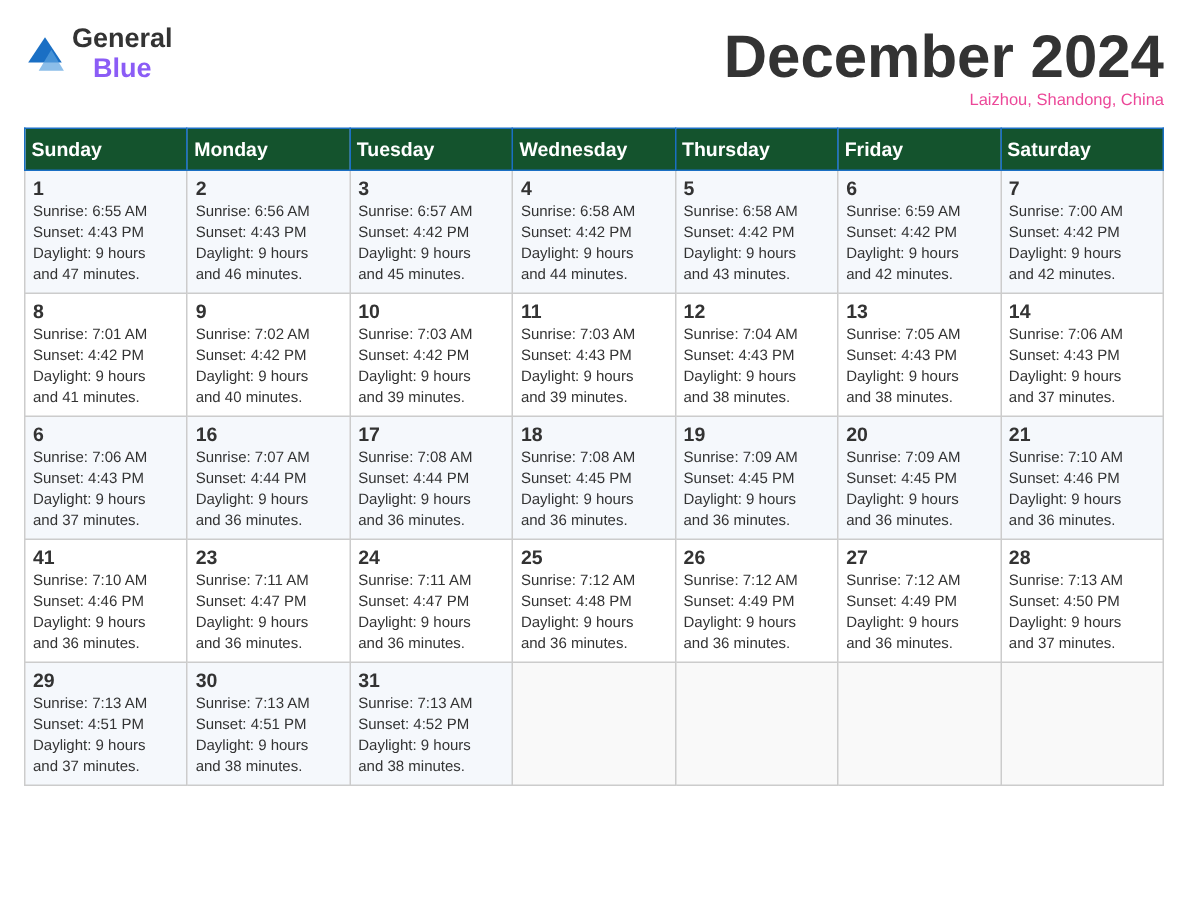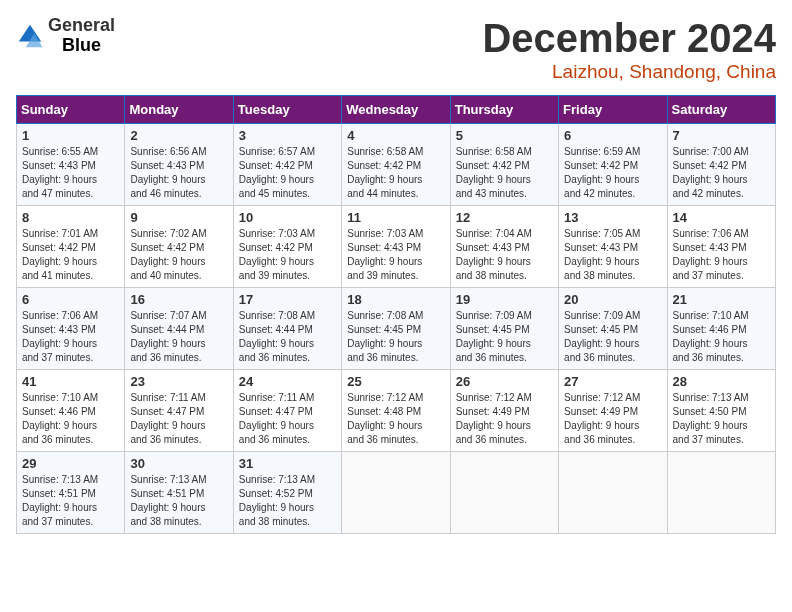--- a/index.html
+++ b/index.html
@@ -34,30 +34,30 @@
     }
     .title-block {
       text-align: right;
     }
     .month-title {
       font-size: 40px;
       font-weight: bold;
       color: #333;
     }
     .location {
-      font-size: 19px;
-      color: #c2410c;
+      font-size: 11px;
+      color: #ec4899;
     }
     table {
       width: 100%;
       border-collapse: collapse;
       table-layout: fixed;
     }
     thead th {
-      background-color: #701a75;
+      background-color: #14532d;
       color: #fff;
       font-size: 13px;
       font-weight: bold;
       padding: 6px 4px;
       text-align: left;
       border: 1px solid #1a6fc4;
     }
     tbody td {
       vertical-align: top;
       border: 1px solid #ccc;
@@ -92,21 +92,21 @@
 <body>
 
 <div class="header">
   <div class="logo">
     <svg class="logo-icon" viewBox="0 0 40 40">
       <polygon points="20,4 36,28 4,28" fill="#1a6fc4"></polygon>
       <polygon points="26,16 38,36 14,36" fill="#5ba3e0" opacity="0.7"></polygon>
     </svg>
     <div class="logo-text">
       <div>General</div>
-      <div style="color:#000000;">Blue</div>
+      <div style="color:#8b5cf6;">Blue</div>
     </div>
   </div>
   <div class="title-block">
     <div class="month-title">December 2024</div>
     <div class="location">Laizhou, Shandong, China</div>
   </div>
 </div>
 
 <table>
   <thead>

